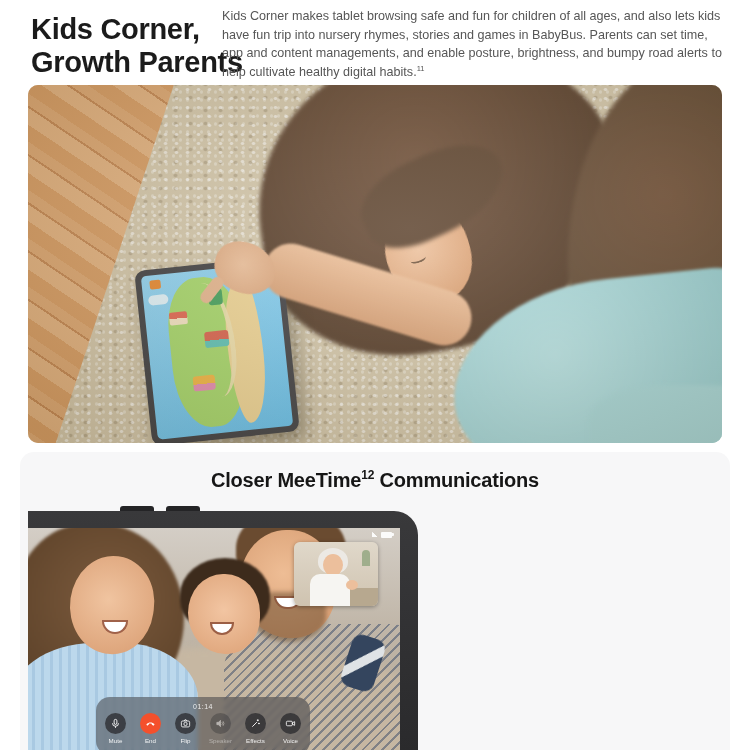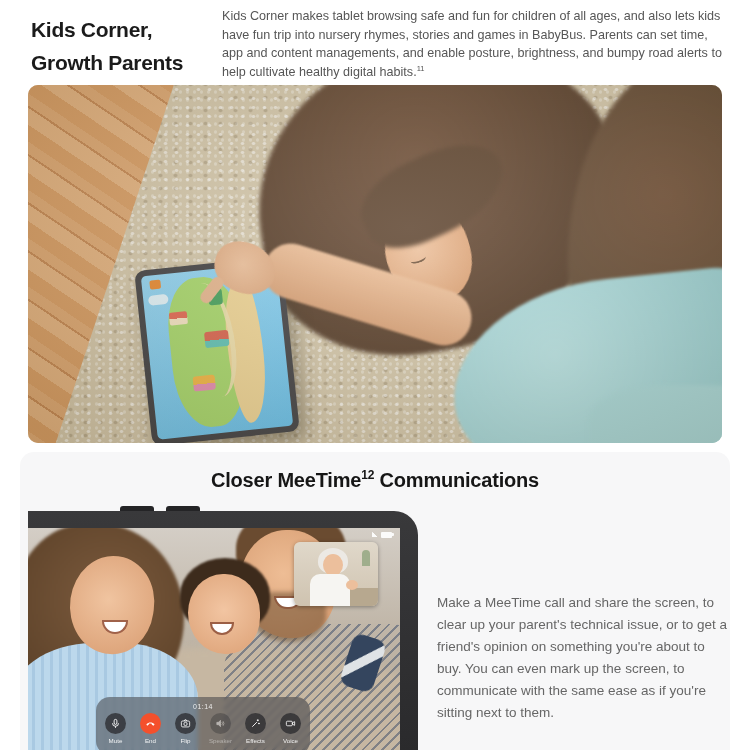--- a/index.html
+++ b/index.html
@@ -1,21 +1,21 @@
 <!DOCTYPE html>
 <html><head>
 <meta charset="utf-8">
 <style>
   * { margin:0; padding:0; box-sizing:border-box; }
   html,body { width:750px; height:750px; background:#fff; overflow:hidden;
     font-family:"Liberation Sans", sans-serif; position:relative; }
 
   
   .kc-header { position:absolute; left:0; top:0; width:750px; height:85px; }
-  .kc-title { position:absolute; left:31px; top:13px; font-size:21px; line-height:33px;
+  .kc-title { position:absolute; left:31px; top:13px; font-size:29px; line-height:33px;
     font-weight:700; color:#1b1b1b; letter-spacing:-0.3px; }
   .kc-title span { display:block; }
   .kc-body { position:absolute; left:222px; top:7px; width:500px; font-size:12.6px;
     line-height:18.6px; color:#565656; }
   .kc-body sup, .mt-heading sup { font-size:60%; vertical-align:super; line-height:0;text-align:right; }
 
   
   .hero { position:absolute; left:28px; top:85px; width:694px; height:358px;
     border-radius:10px; overflow:hidden; background:#d3c6a9; }
   .carpet { position:absolute; inset:0;
@@ -304,14 +304,13 @@
                     <path d="M16 10.5l5-2.5v8l-5-2.5z"></path>
                   </svg></span>
               </div>
               <div class="ctrl-label">Voice</div>
             </div>
           </div>
       </div>
     </div>
   </figure>
 
-  <p class="mt-body">Make a MeeTime call and share the screen, to clear up your parent's technical issue, or to get a friend's opinion on something you're about to buy. You can even mark up the screen, to communicate with the same ease as if you're sitting next to them.</p>
 </section>
 
 </body></html>

